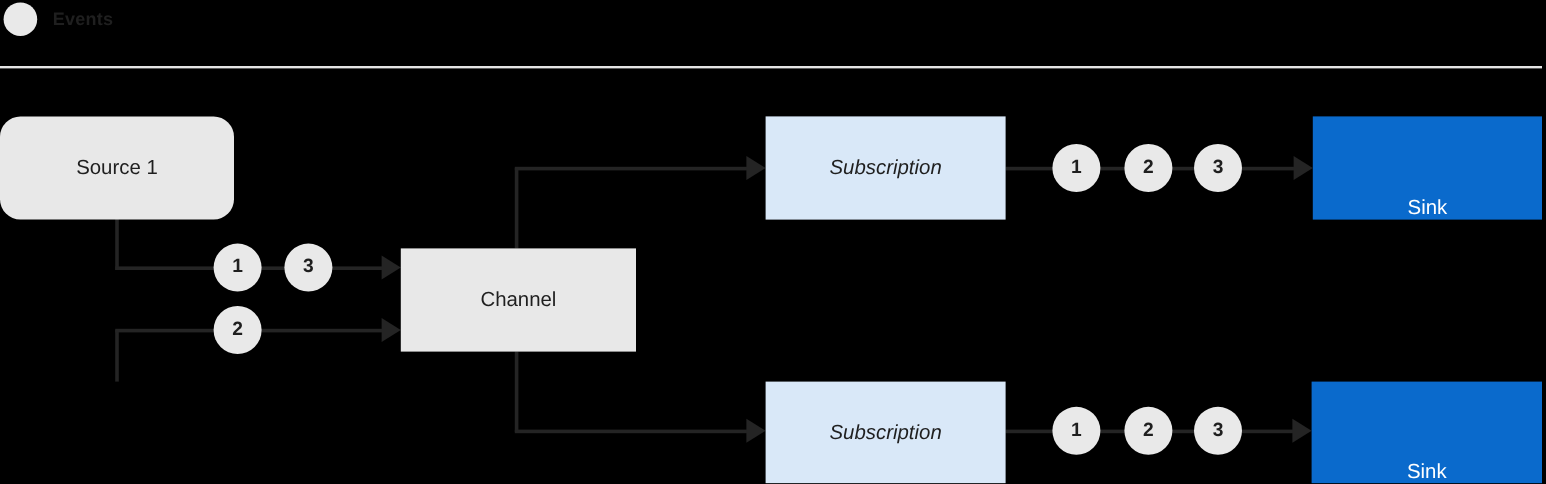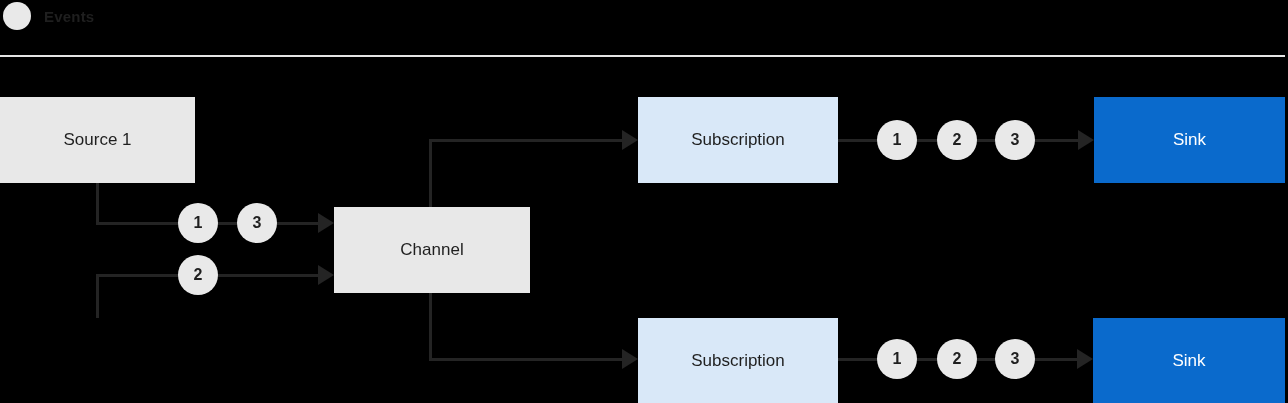--- a/index.html
+++ b/index.html
@@ -42,24 +42,24 @@
     position: absolute;
     display: flex;
     align-items: center;
     justify-content: center;
     font-size: 17px;
     font-weight: 500;
     color: var(--text-dark, #1f1f1f);
     z-index: 3;
   }
   .node.gray  { background: var(--box-gray, #e8e8e8); }
-  .node.lblue { background: var(--box-light-blue, #d9e8f8); }
-  .node.blue  { background: var(--box-blue, #0a6acc); color: var(--text-light, #ffffff); }
+  .node.lblue { background: var(--box-light-blue, #d9e8f8); font-style: italic; }
+  .node.blue  { background: var(--box-blue, #0a6acc); color: var(--text-light, #ffffff); align-items: flex-end; }
 
-  #source1      { left: 0;      top: 97px;  width: 195px; height: 86px; }
+  #source1      { left: 0;      top: 97px;  width: 195px; height: 86px; border-radius: 17px; }
   #subscription-top { left: 638px; top: 97px;  width: 200px; height: 86px; }
   #sink-top     { left: 1094px; top: 97px;  width: 191px; height: 86px; }
   #channel      { left: 334px;  top: 207px; width: 196px; height: 86px; justify-content: center; }
   #source2      { left: 0;      top: 318px; width: 195px; height: 85px; }
   #subscription-bottom { left: 638px; top: 318px; width: 200px; height: 85px; }
   #sink-bottom  { left: 1093px; top: 318px; width: 192px; height: 85px; }
 
   
   .seg {
     position: absolute;

